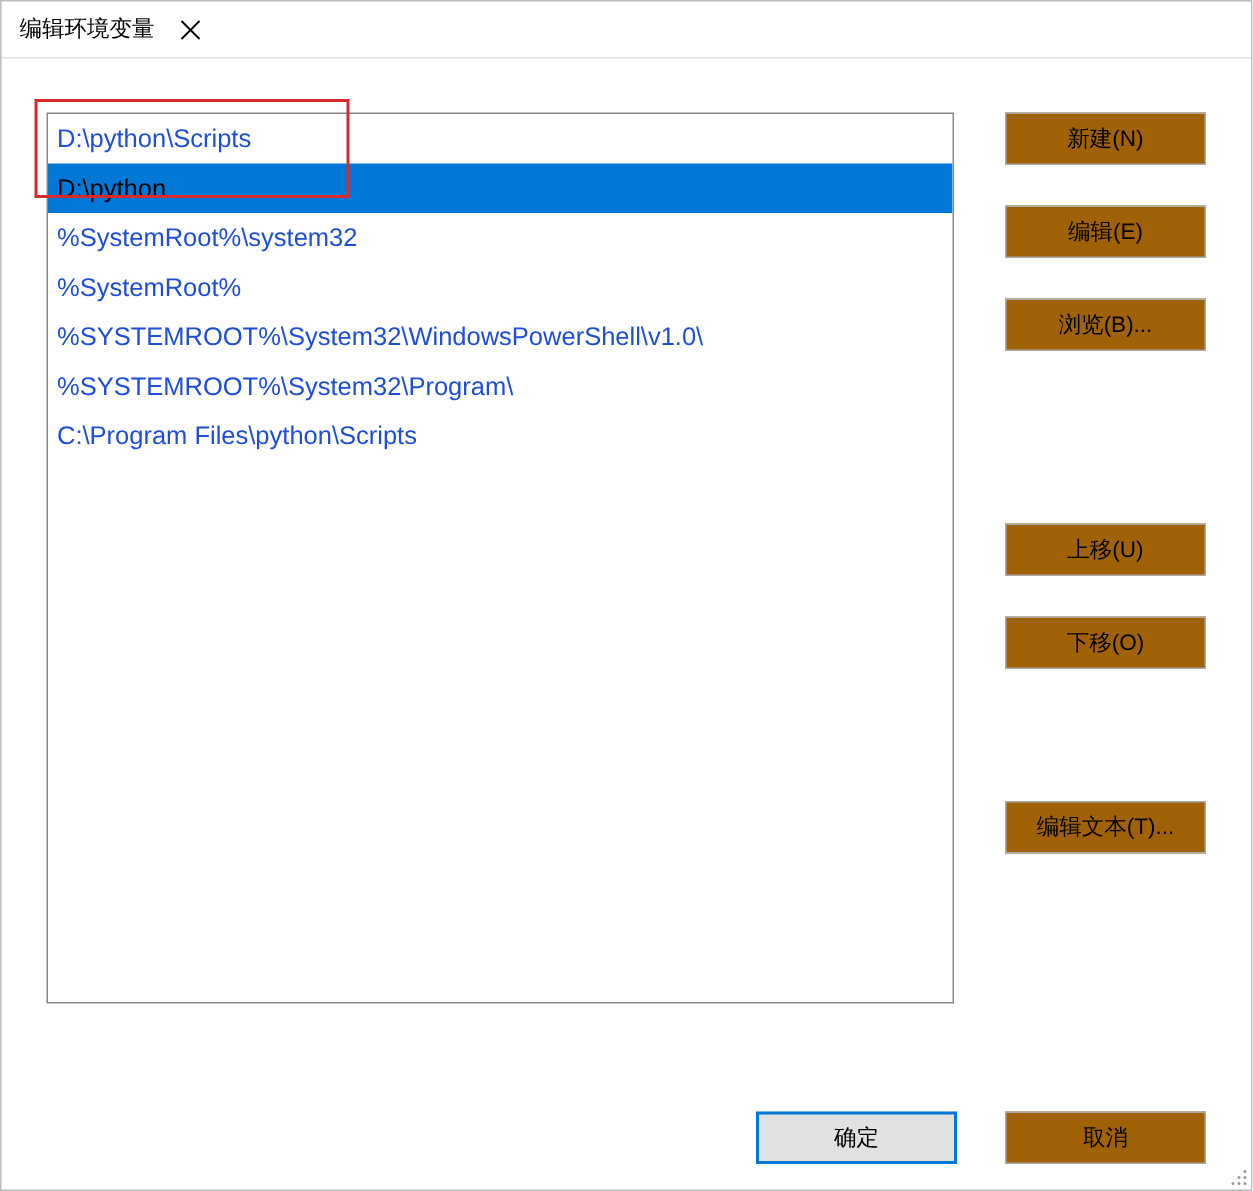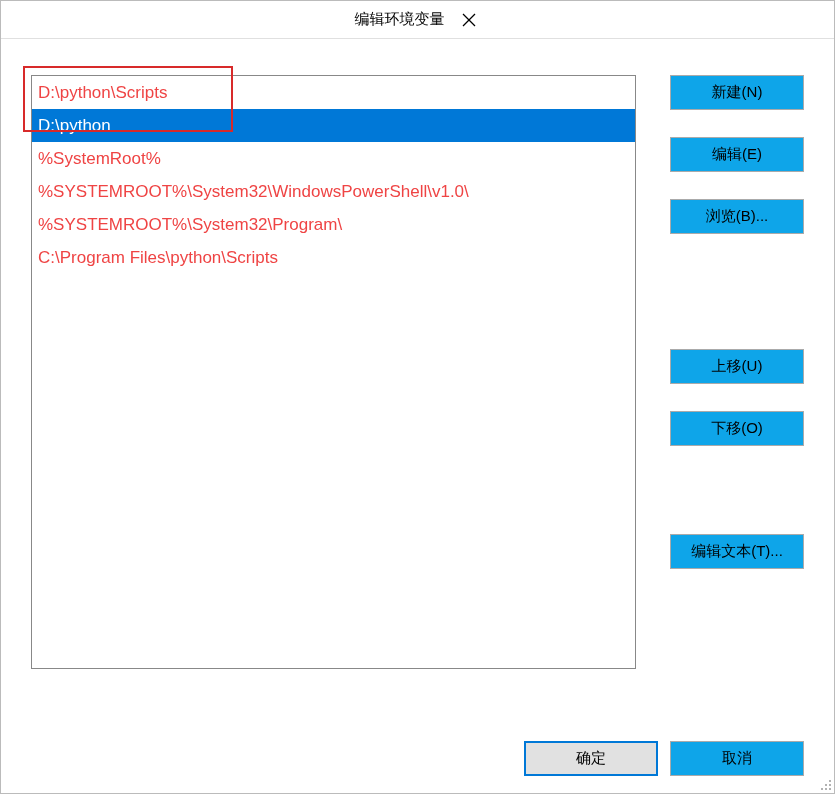--- a/index.html
+++ b/index.html
@@ -18,21 +18,21 @@
     .window {
       width: 835px;
       height: 794px;
       border: 1px solid #bbb;
       background: #fff;
       position: relative;
     }
     .titlebar {
       display: flex;
       align-items: center;
-      justify-content: center;
+      justify-content: flex-start;
       height: 38px;
       padding-left: 12px;
       border-bottom: 1px solid #e0e0e0;
     }
     .titlebar .title {
       font-size: 15px;
       color: #000;
     }
     .close-btn {
       width: 48px;
@@ -69,38 +69,38 @@
     .listbox {
       width: 605px;
       height: 594px;
       border: 1px solid #888;
       background: #fff;
       overflow: auto;
     }
     .list-item {
       padding: 3px 6px 2px 6px;
       font-size: 17px;
-      color: #ef4444;
+      color: #1d4ed8;
       cursor: default;
       line-height: 1.65;
       white-space: nowrap;
     }
     .list-item.selected {
       background: #0078d7;
-      color: #ffffff;
+      color: #000000;
     }
     .sidebar {
       width: 134px;
       display: flex;
       flex-direction: column;
     }
     .btn {
       height: 35px;
       border: 1px solid #aaa;
-      background: #0ea5e9;
+      background: #a16207;
       font-size: 15px;
       cursor: pointer;
       font-family: inherit;
       text-align: center;
       white-space: nowrap;
     }
     .spacer-lg {
       height: 44px;
     }
     .spacer-sm {
@@ -108,21 +108,21 @@
     }
     .footer {
       position: absolute;
       bottom: 0;
       left: 0;
       right: 0;
       height: 70px;
       display: flex;
       justify-content: flex-end;
       align-items: center;
-      gap: 12px;
+      gap: 32px;
       padding-right: 30px;
     }
     .footer .btn {
       width: 134px;
       height: 35px;
     }
     .btn-ok {
       border: 2px solid #0078d7;
       background: #e1e1e1;
     }
@@ -152,20 +152,21 @@
       </svg>
     </div>
   </div>
 
   <div class="content">
     <div class="listbox-wrap">
       <div class="highlight-box"></div>
       <div class="listbox" id="listbox">
           <div class="list-item">D:\python\Scripts</div>
           <div class="list-item selected">D:\python</div>
+          <div class="list-item">%SystemRoot%\system32</div>
           <div class="list-item">%SystemRoot%</div>
           <div class="list-item">%SYSTEMROOT%\System32\WindowsPowerShell\v1.0\</div>
           <div class="list-item">%SYSTEMROOT%\System32\Program\</div>
           <div class="list-item">C:\Program Files\python\Scripts</div>
         </div>
     </div>
 
     <div class="sidebar">
       <button class="btn">新建(N)</button>
       <div class="spacer-sm"></div>

